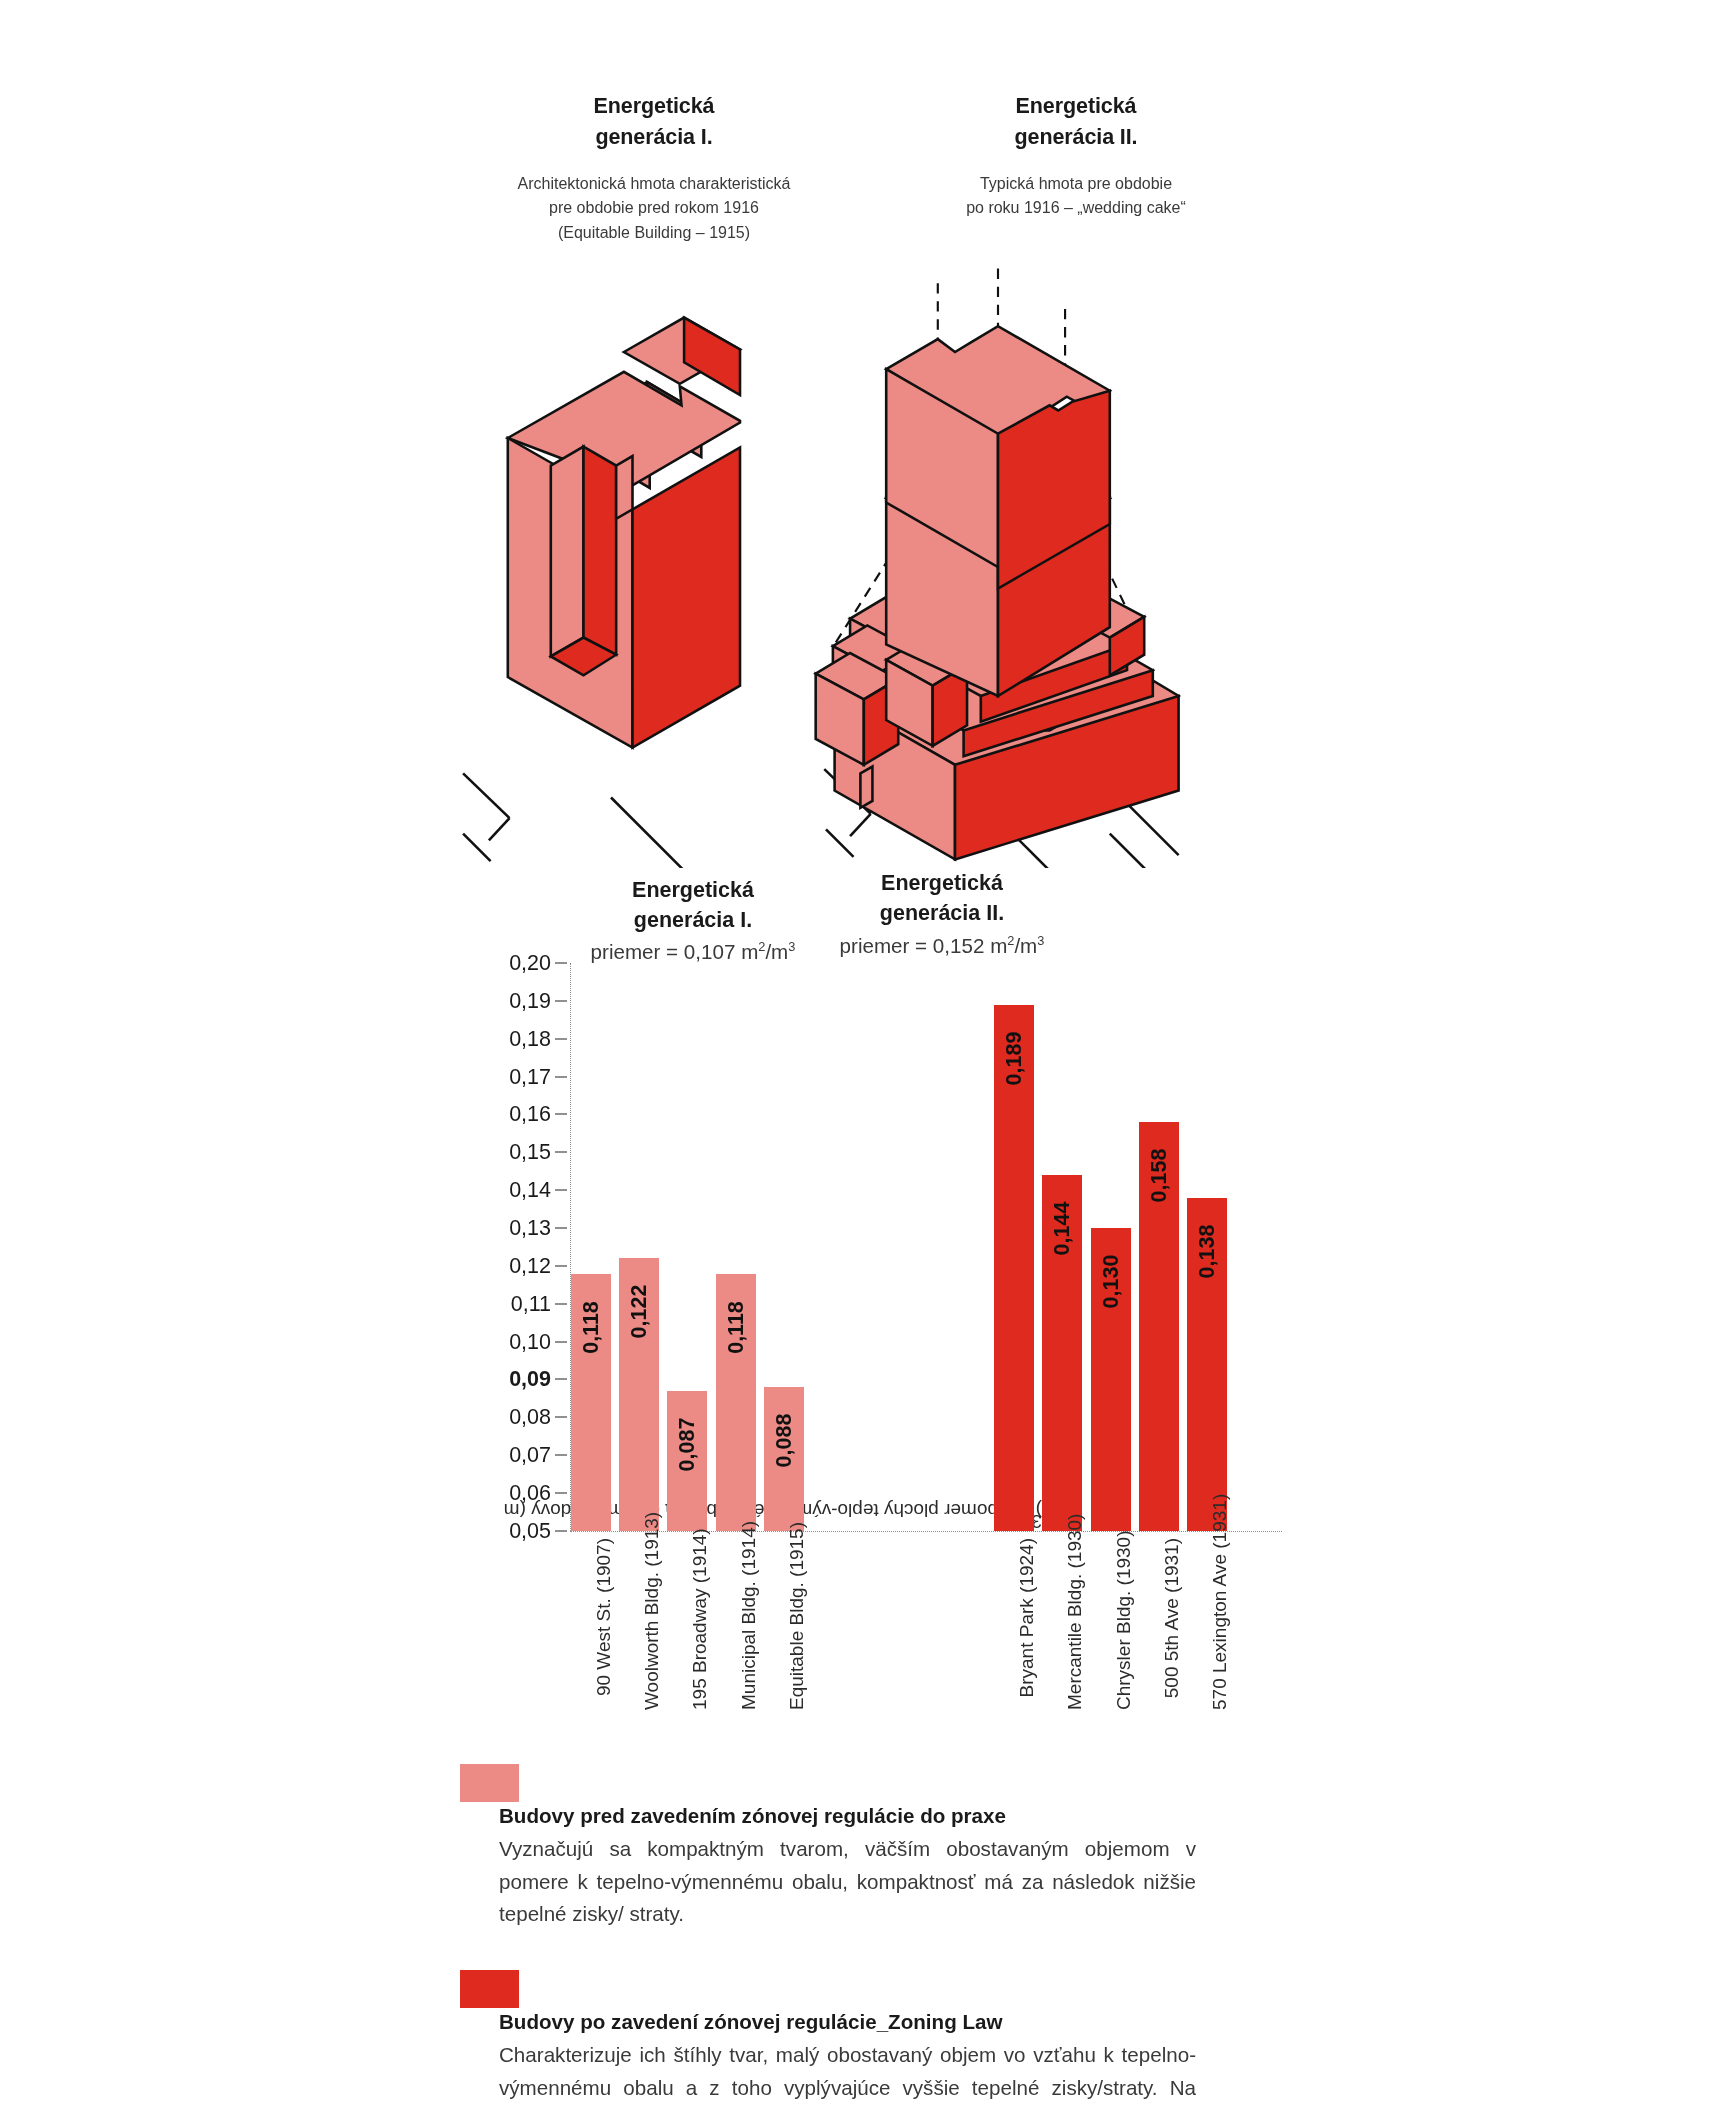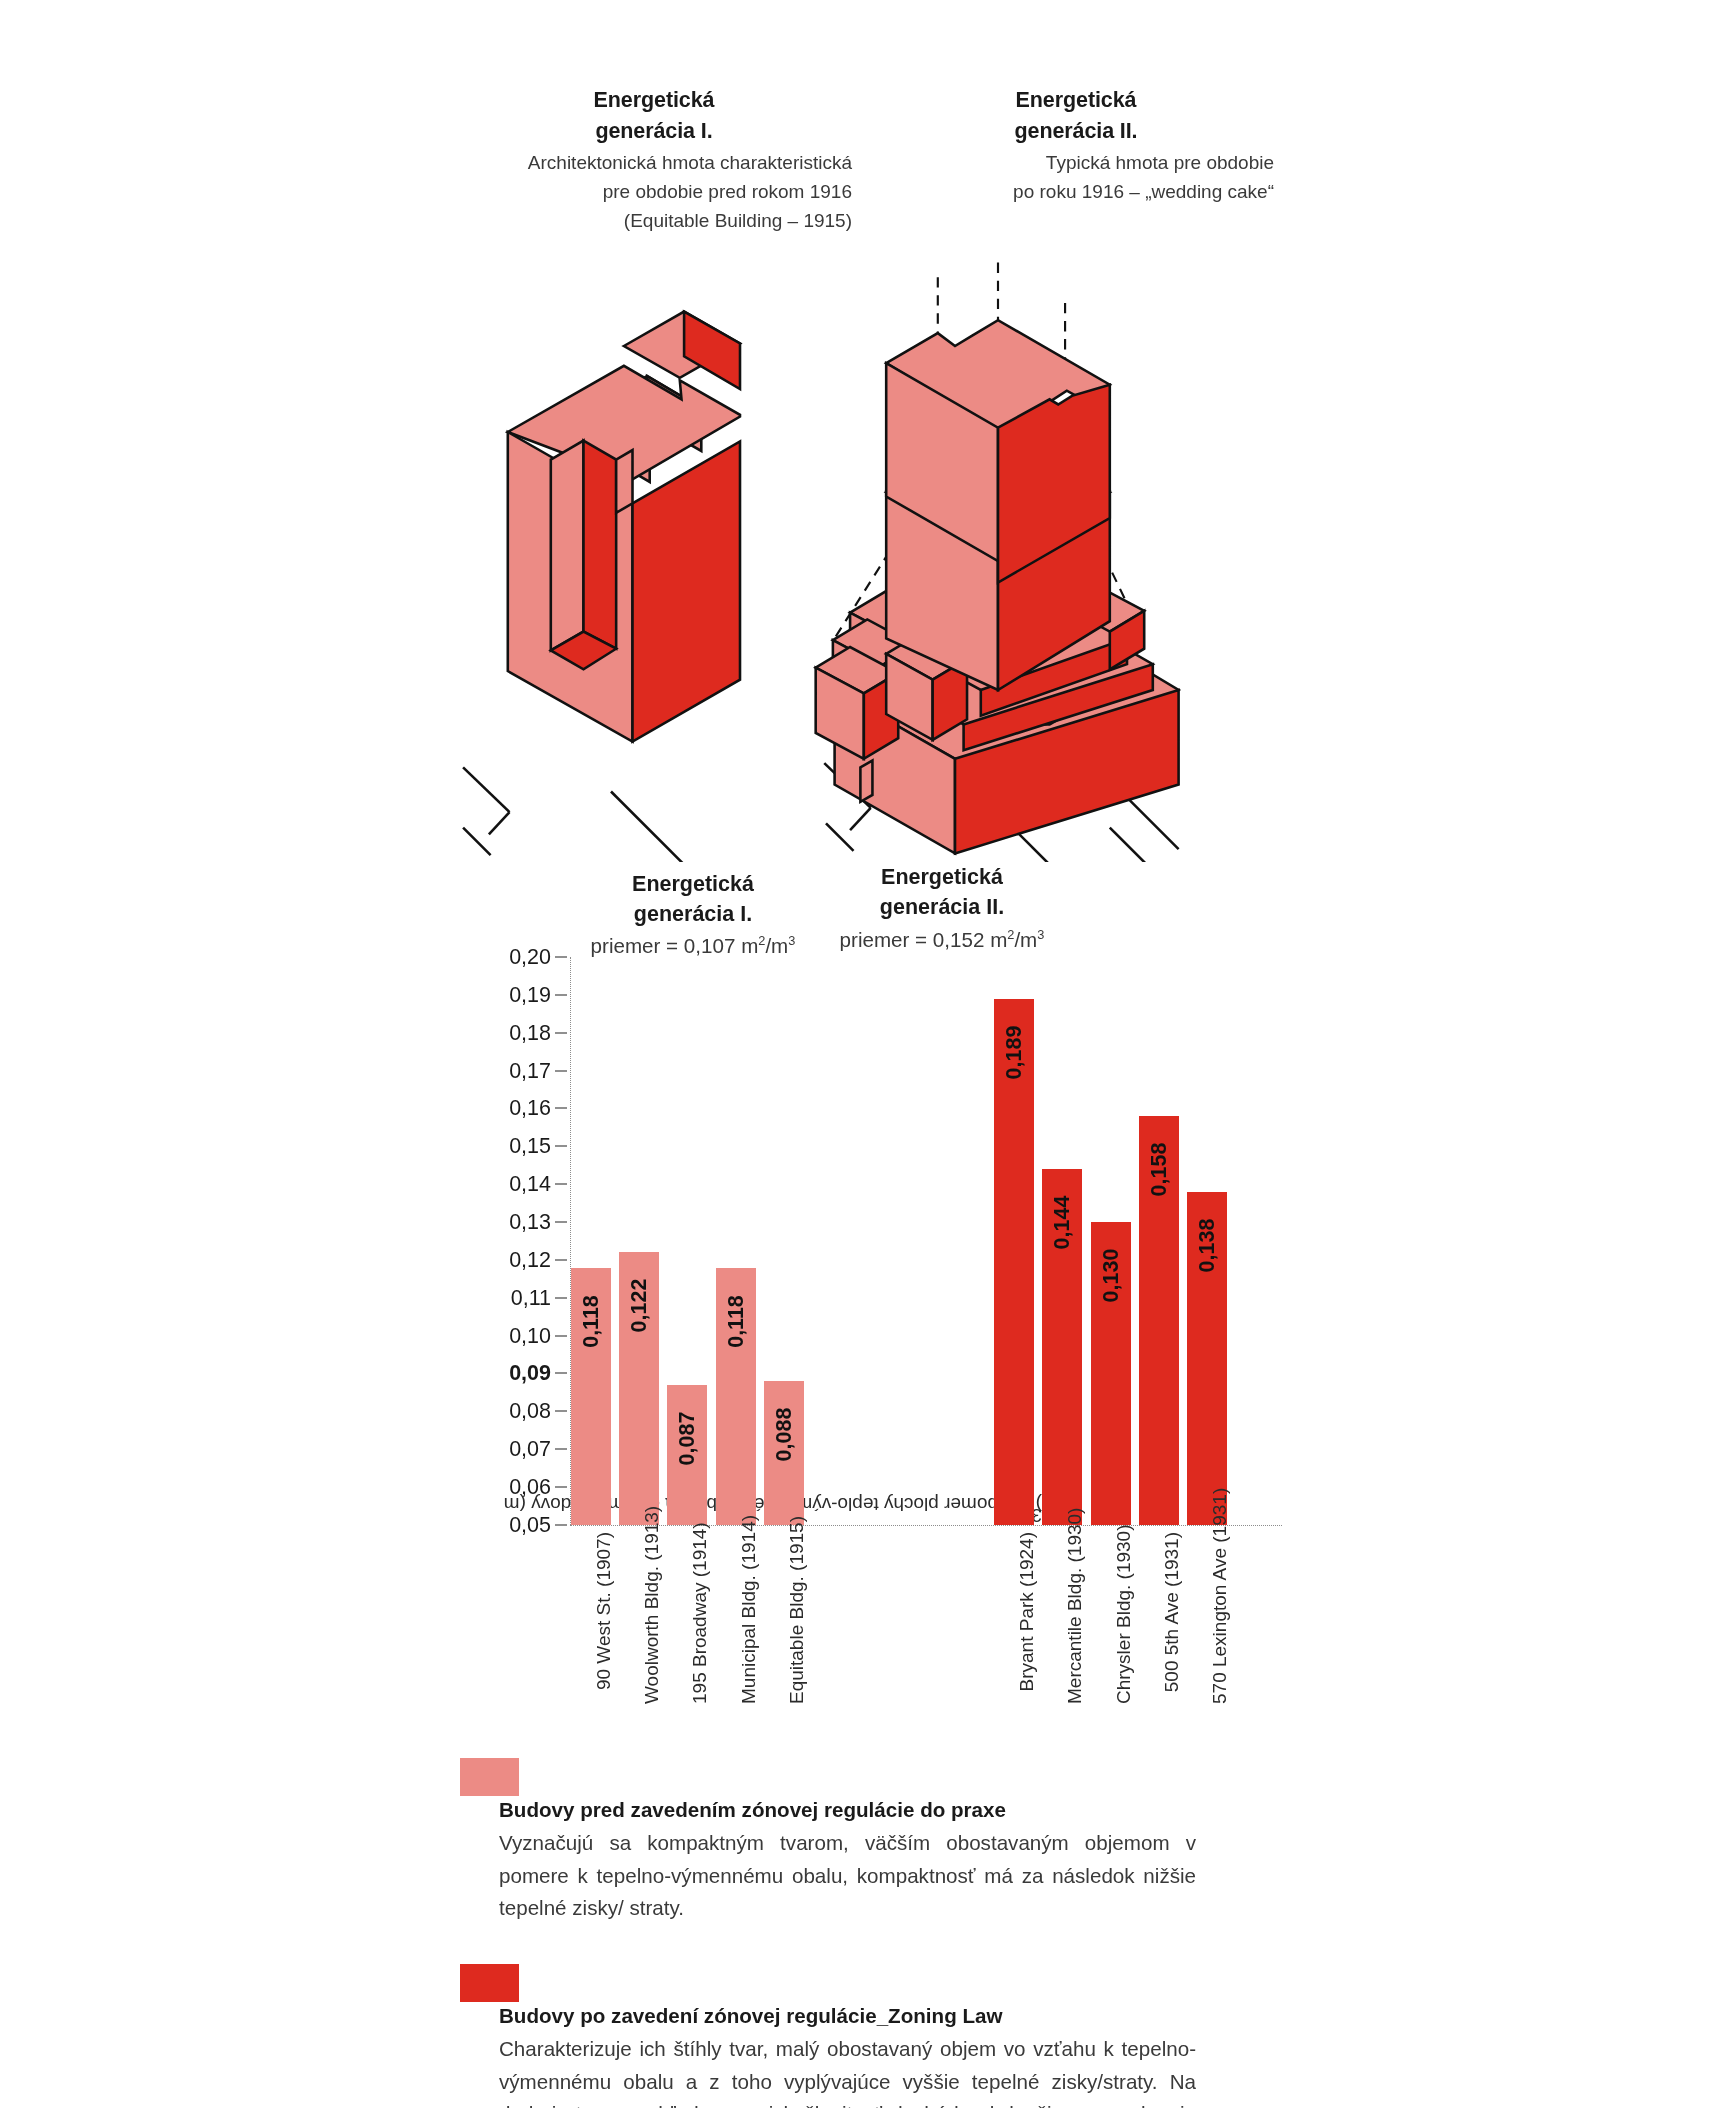--- a/index.html
+++ b/index.html
@@ -11,21 +11,21 @@
     width: 1728px;
     height: 2109px;
     font-family: "Liberation Sans", sans-serif;
     color: #231f20;
     position: relative;
     overflow: hidden;
   }
 
   .stage {
     position: absolute;
-    left: 0; top: 2px;
+    left: 0; top: 8px;
     width: 1728px;
     height: 1519px;
   }
 
   
   .top-headers {
     position: absolute;
     left: 456px;
     top: 83px;
     width: 826px;
@@ -41,26 +41,25 @@
   .top-col.col-2 { width: 396px; margin-left: 26px; }
 
   .gen-title {
     font-size: 21.5px;
     font-weight: bold;
     line-height: 1.42;
     color: #1a1a1a;
     letter-spacing: -0.1px;
   }
   .gen-desc {
-    font-size: 19px;
+    font-size: 16px;
     font-weight: normal;
     line-height: 1.52;
     color: #3a3a3a;
-    margin-top: 3px;
-    text-align: right;
+    margin-top: 20px;
   }
 
   
   .buildings {
     position: absolute;
     left: 456px;
     top: 258px;
     width: 826px;
     height: 602px;
   }

